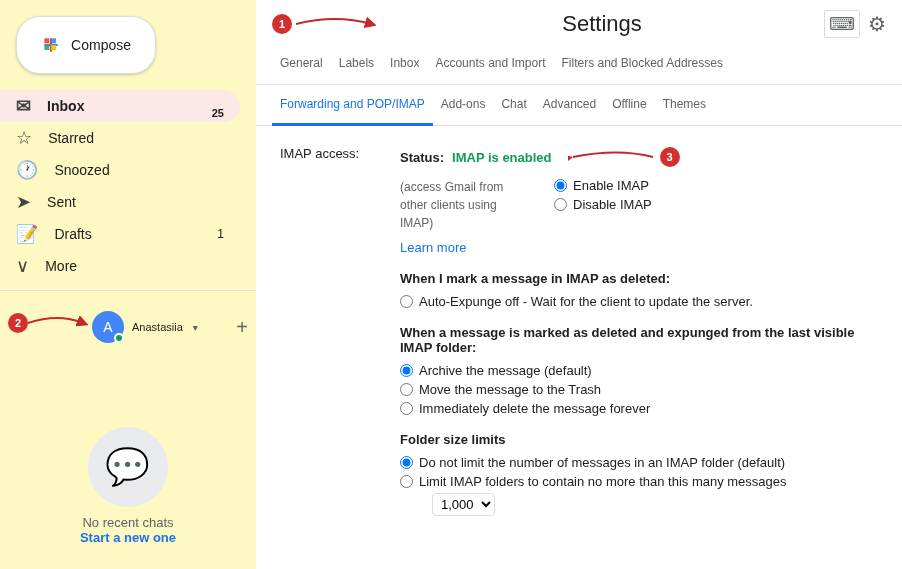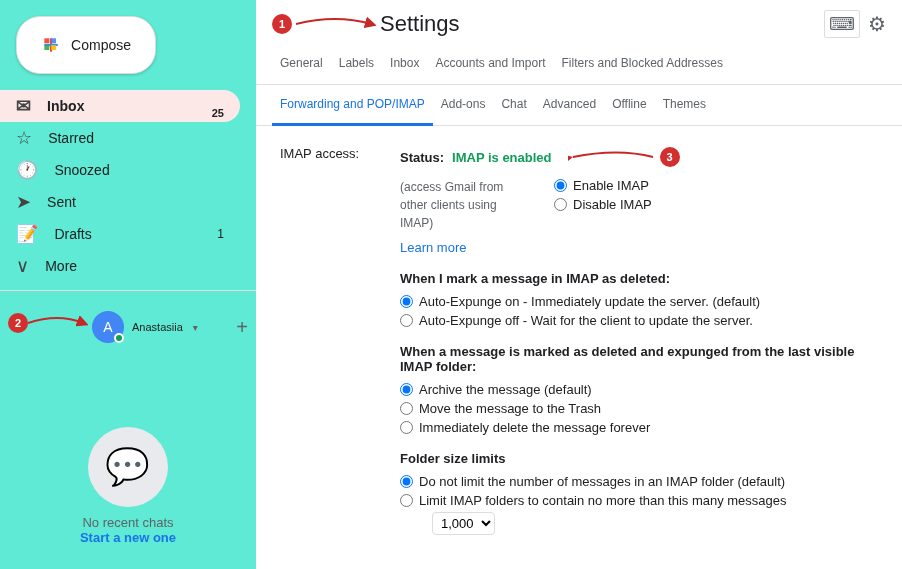--- a/index.html
+++ b/index.html
@@ -2,21 +2,21 @@
 <html><head>
   <meta charset="utf-8">
   <style>
     * { margin: 0; padding: 0; box-sizing: border-box; }
     body { font-family: Arial, sans-serif; font-size: 13px; background: #fff; color: #202124; width: 902px; height: 569px; overflow: hidden; }
 
     
     .app { display: flex; height: 569px; }
 
     
-    .sidebar { width: 256px; min-width: 256px; padding: 8px 0; background: #5eead4; display: flex; flex-direction: column; }
+    .sidebar { width: 256px; min-width: 256px; padding: 8px 0; background: #fef9c3; display: flex; flex-direction: column; }
     .compose-btn { margin: 8px 16px 16px 16px; background: #fff; border: 1px solid #dadce0; border-radius: 24px; padding: 16px 24px; font-size: 14px; font-weight: 500; color: #202124; display: flex; align-items: center; gap: 10px; cursor: pointer; box-shadow: 0 1px 3px rgba(0,0,0,0.2); width: 140px; }
     .compose-icon { width: 24px; height: 24px; }
     .nav-item { display: flex; align-items: center; padding: 4px 16px; height: 32px; border-radius: 0 16px 16px 0; cursor: pointer; font-size: 14px; gap: 16px; margin-right: 16px; position: relative; }
     .nav-item.active { background: #fce8e6; font-weight: bold; }
     .nav-item .badge { margin-left: auto; font-size: 11px; color: #202124; margin-top: 13px; }
     .nav-item .draft-badge { margin-left: auto; font-size: 12px; color: #202124; }
     .nav-icon { font-size: 18px; color: #444; }
 
     .sidebar-divider { border: none; border-top: 1px solid #e0e0e0; margin: 8px 0; }
 
@@ -27,21 +27,21 @@
     .dropdown-arrow { margin-left: 2px; font-size: 10px; color: #5f6368; }
     .add-btn { margin-left: auto; font-size: 20px; color: #5f6368; cursor: pointer; }
 
     .chat-section { margin-top: auto; padding: 16px; display: flex; flex-direction: column; align-items: center; }
     .chat-bubble { width: 80px; height: 80px; border-radius: 50%; background: #e8eaed; display: flex; align-items: center; justify-content: center; margin-bottom: 8px; }
     .no-chats-text { font-size: 13px; color: #5f6368; }
     .start-new { font-size: 13px; color: #1a73e8; cursor: pointer; font-weight: bold; }
 
     
     .main { flex: 1; display: flex; flex-direction: column; overflow: hidden; }
-    .page-title { font-size: 22px; color: #202124; font-weight: 400; flex: 1; }
+    .page-title { font-size: 22px; color: #202124; font-weight: 400; flex: 1; text-align: center; }
     .header-icons { display: flex; align-items: center; gap: 8px; }
     .annotation-circle { width: 22px; height: 22px; background: #d32f2f; border-radius: 50%; color: #fff; font-size: 12px; font-weight: bold; display: flex; align-items: center; justify-content: center; }
 
     
     .settings-nav { display: flex; flex-wrap: wrap; border-bottom: 1px solid #e0e0e0; padding: 0 16px; background: #fff; }
     .settings-tab { padding: 12px 8px; font-size: 12px; color: #5f6368; cursor: pointer; text-decoration: none; white-space: nowrap; border-bottom: 3px solid transparent; margin-bottom: -1px; }
     .settings-tab.active { color: #1a73e8; border-bottom: 3px solid #1a73e8; font-weight: 500; }
 
     
     .settings-content { padding: 20px 24px; overflow-y: auto; flex: 1; }
@@ -222,24 +222,20 @@
                 <input type="radio" name="imap" style="">
                 <label>Disable IMAP</label>
               </div>
             </div>
           </div>
           <a class="learn-more" style="margin-top:4px;">Learn more</a>
 
           <div class="section-title">When I mark a message in IMAP as deleted:</div>
           <div class="sub-options">
             <div class="radio-option">
-              <input type="radio" name="delete" checked="" style="">
-              <label>Auto-Expunge on - Immediately update the server. (default)</label>
-            </div>
-            <div class="radio-option">
               <input type="radio" name="delete" style="">
               <label>Auto-Expunge off - Wait for the client to update the server.</label>
             </div>
           </div>
 
           <div class="section-title">When a message is marked as deleted and expunged from the last visible IMAP folder:</div>
           <div class="sub-options">
             <div class="radio-option">
               <input type="radio" name="expunge" checked="" style="">
               <label>Archive the message (default)</label>

